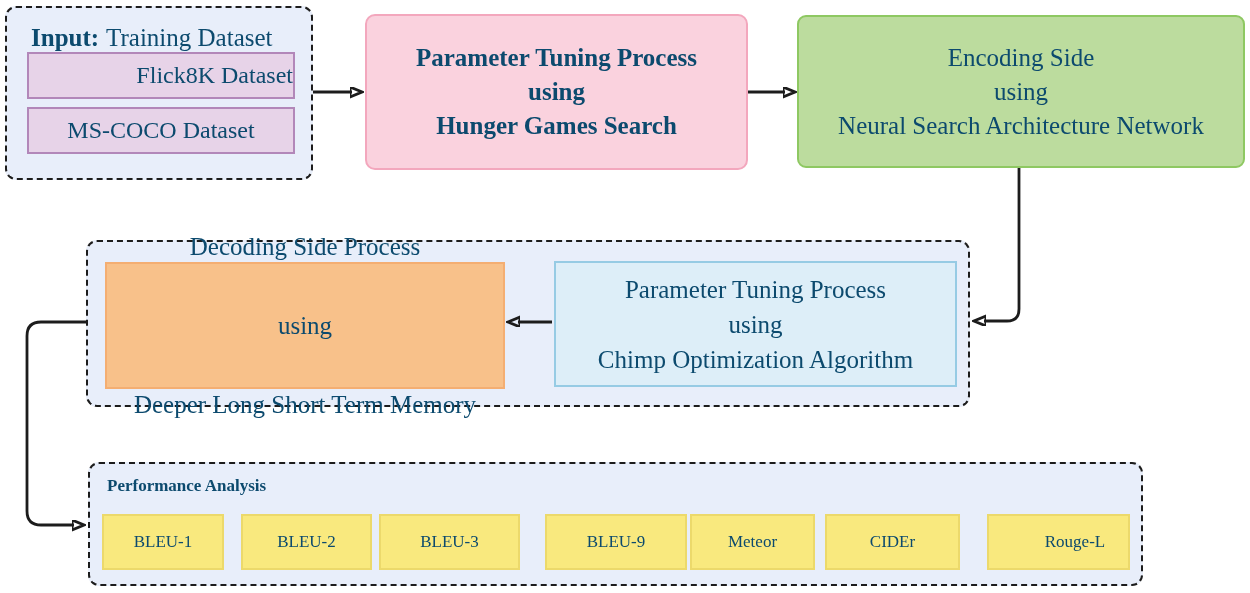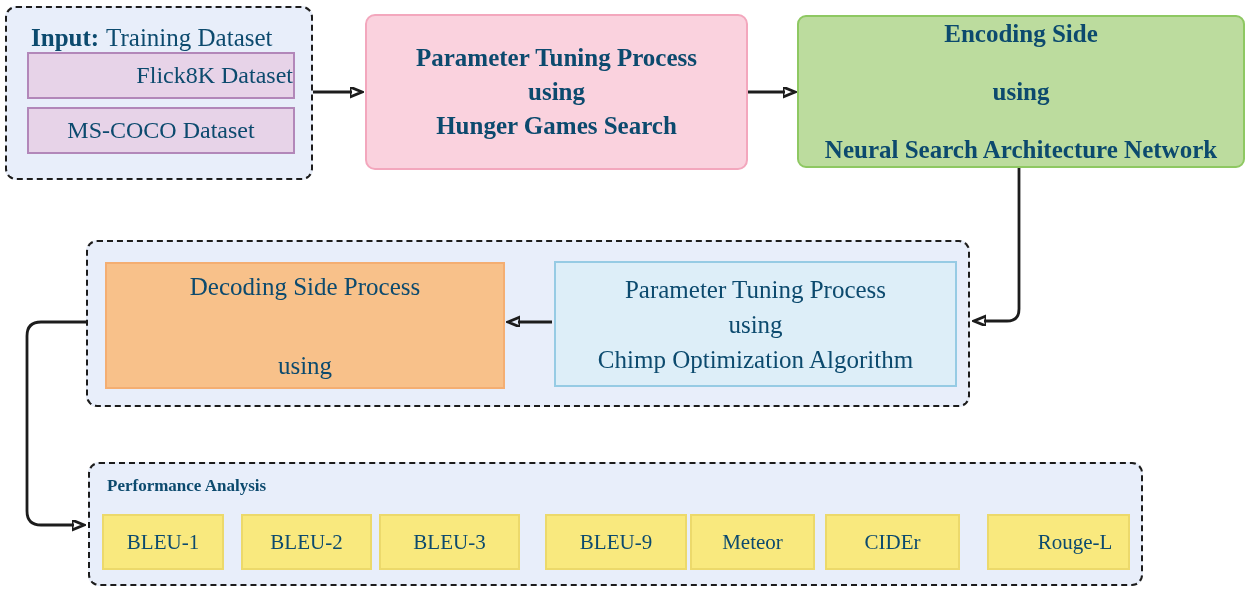--- a/index.html
+++ b/index.html
@@ -40,21 +40,21 @@
 
   
   #hgs-box{
     left:365px;top:14px;width:383px;height:156px;
     background:#fad2de;border:2.6px solid #f3a7bd;border-radius:10px;
     font-size:25px;font-weight:bold;line-height:34px;
   }
   #encoding-box{
     left:797px;top:15px;width:448px;height:153px;
     background:#bcdc9e;border:2.6px solid #8ec862;border-radius:9px;
-    font-size:25px;font-weight:bold;line-height:34px;gap:24px;
+    font-size:25px;font-weight:normal;line-height:34px;
   }
 
   
   #decoding-group{left:86px;top:240px;width:884px;height:167px;}
   #decoding-box{
     left:17px;top:20px;width:400px;height:127px;
     background:#f8c18a;border:2px solid #f4ae72;
     font-size:25px;line-height:35px;gap:44px;
   }
   #coa-box{
@@ -62,21 +62,21 @@
     background:#ddeef8;border:2px solid #96cbe4;
     font-size:25px;line-height:35px;
   }
 
   
   #performance-group{left:88px;top:462px;width:1055px;height:124px;}
   #performance-title{left:17px;top:12px;font-size:17px;font-weight:bold;white-space:nowrap;}
   .metric-box{
     top:50px;height:56px;
     background:#f9e97e;border:2px solid #ecd96b;
-    font-size:21px;
+    font-size:17px;
   }
   #metric-0{left:12px;width:122px;}
   #metric-1{left:151px;width:131px;}
   #metric-2{left:289px;width:141px;}
   #metric-3{left:455px;width:142px;}
   #metric-4{left:600px;width:125px;}
   #metric-5{left:735px;width:135px;}
   #metric-6{left:897px;width:143px;padding-left:33px;}
 
   
@@ -112,20 +112,21 @@
   <div id="encoding-box" class="abs center-box lines">
     <span>Encoding Side</span>
     <span>using</span>
     <span>Neural Search Architecture Network</span>
   </div>
 
   <div id="decoding-group" class="dashed-group">
     <div id="decoding-box" class="abs center-box lines">
       <span>Decoding Side Process</span>
       <span>using</span>
+      <span>Deeper Long Short Term Memory</span>
     </div>
     <div id="coa-box" class="abs center-box lines">
       <span>Parameter Tuning Process</span>
       <span>using</span>
       <span>Chimp Optimization Algorithm</span>
     </div>
   </div>
 
   <div id="performance-group" class="dashed-group">
     <div id="performance-title" class="abs">Performance Analysis</div>

